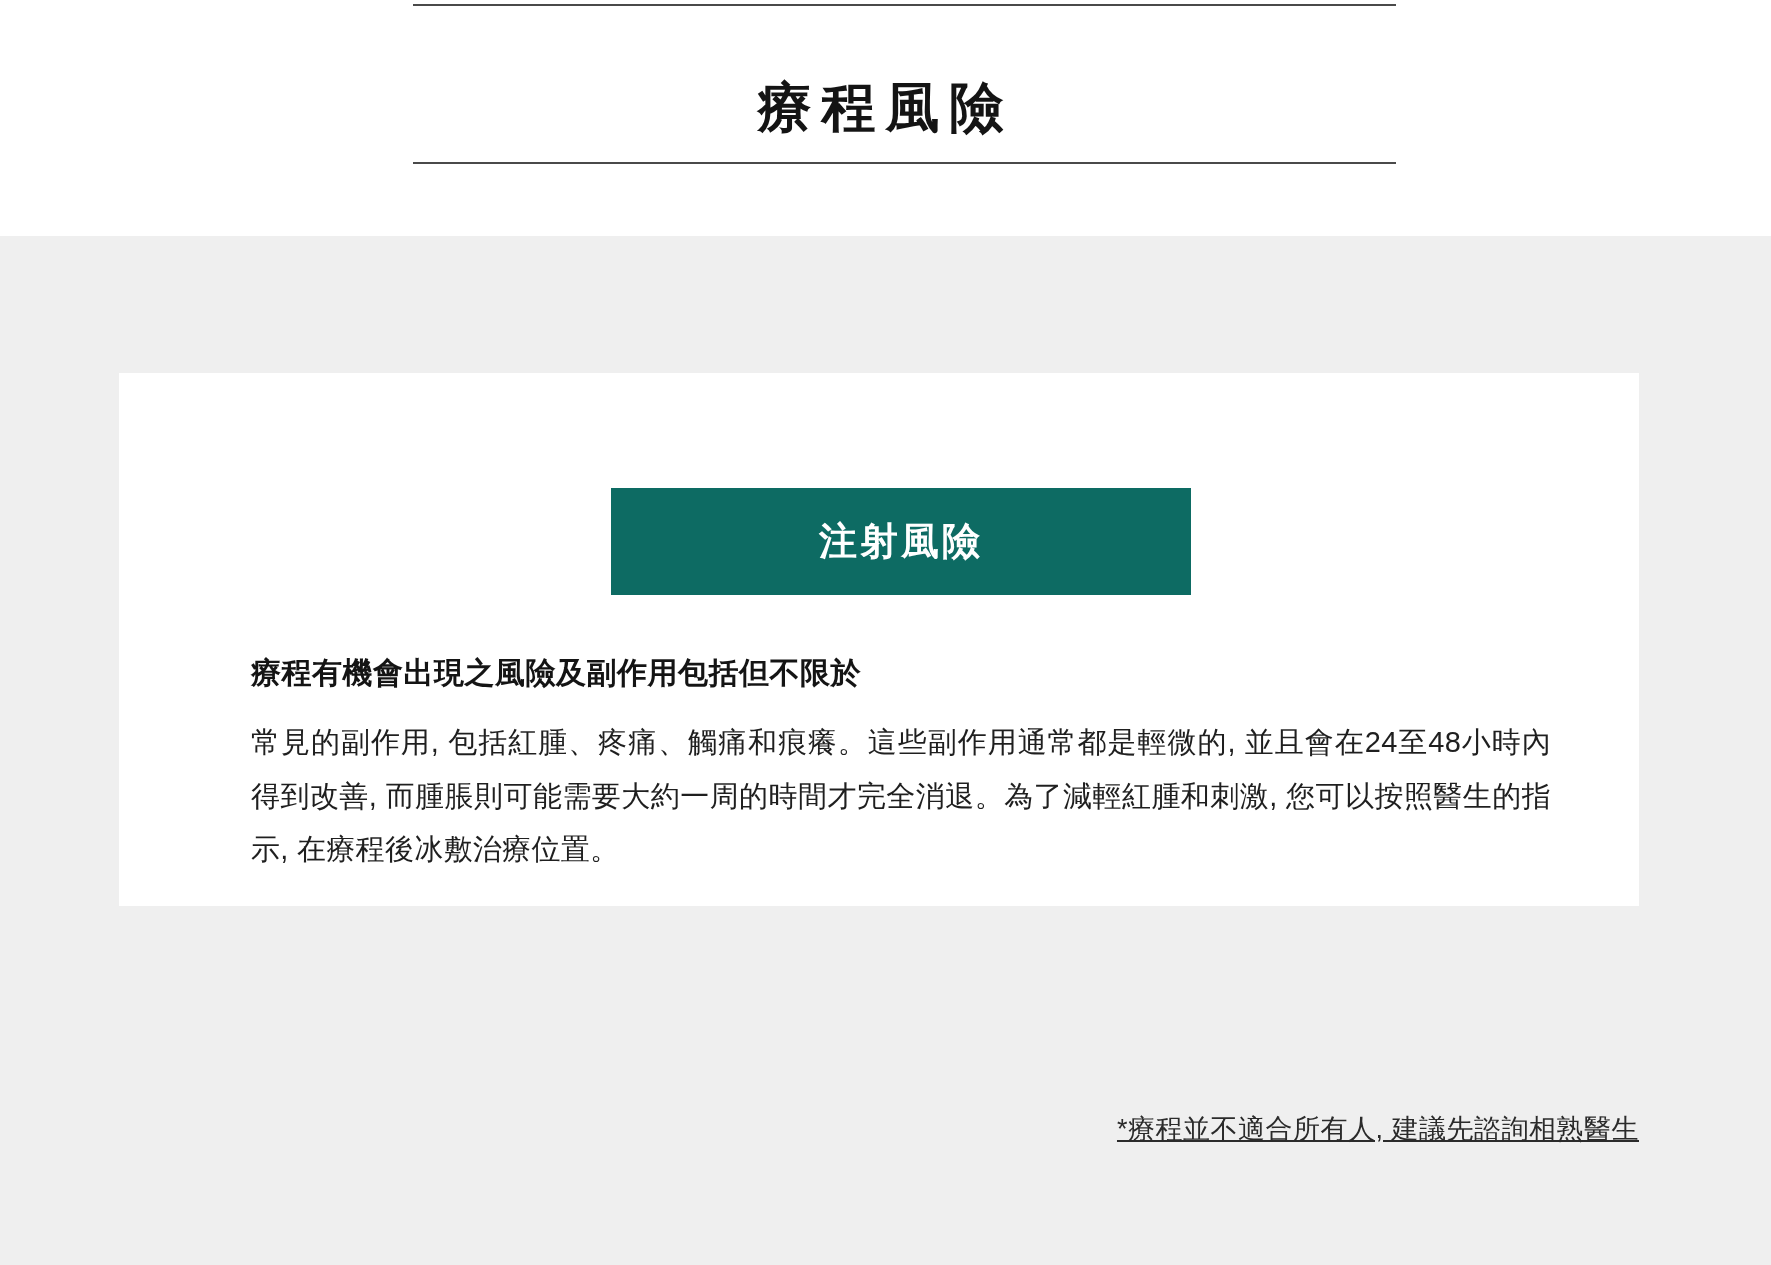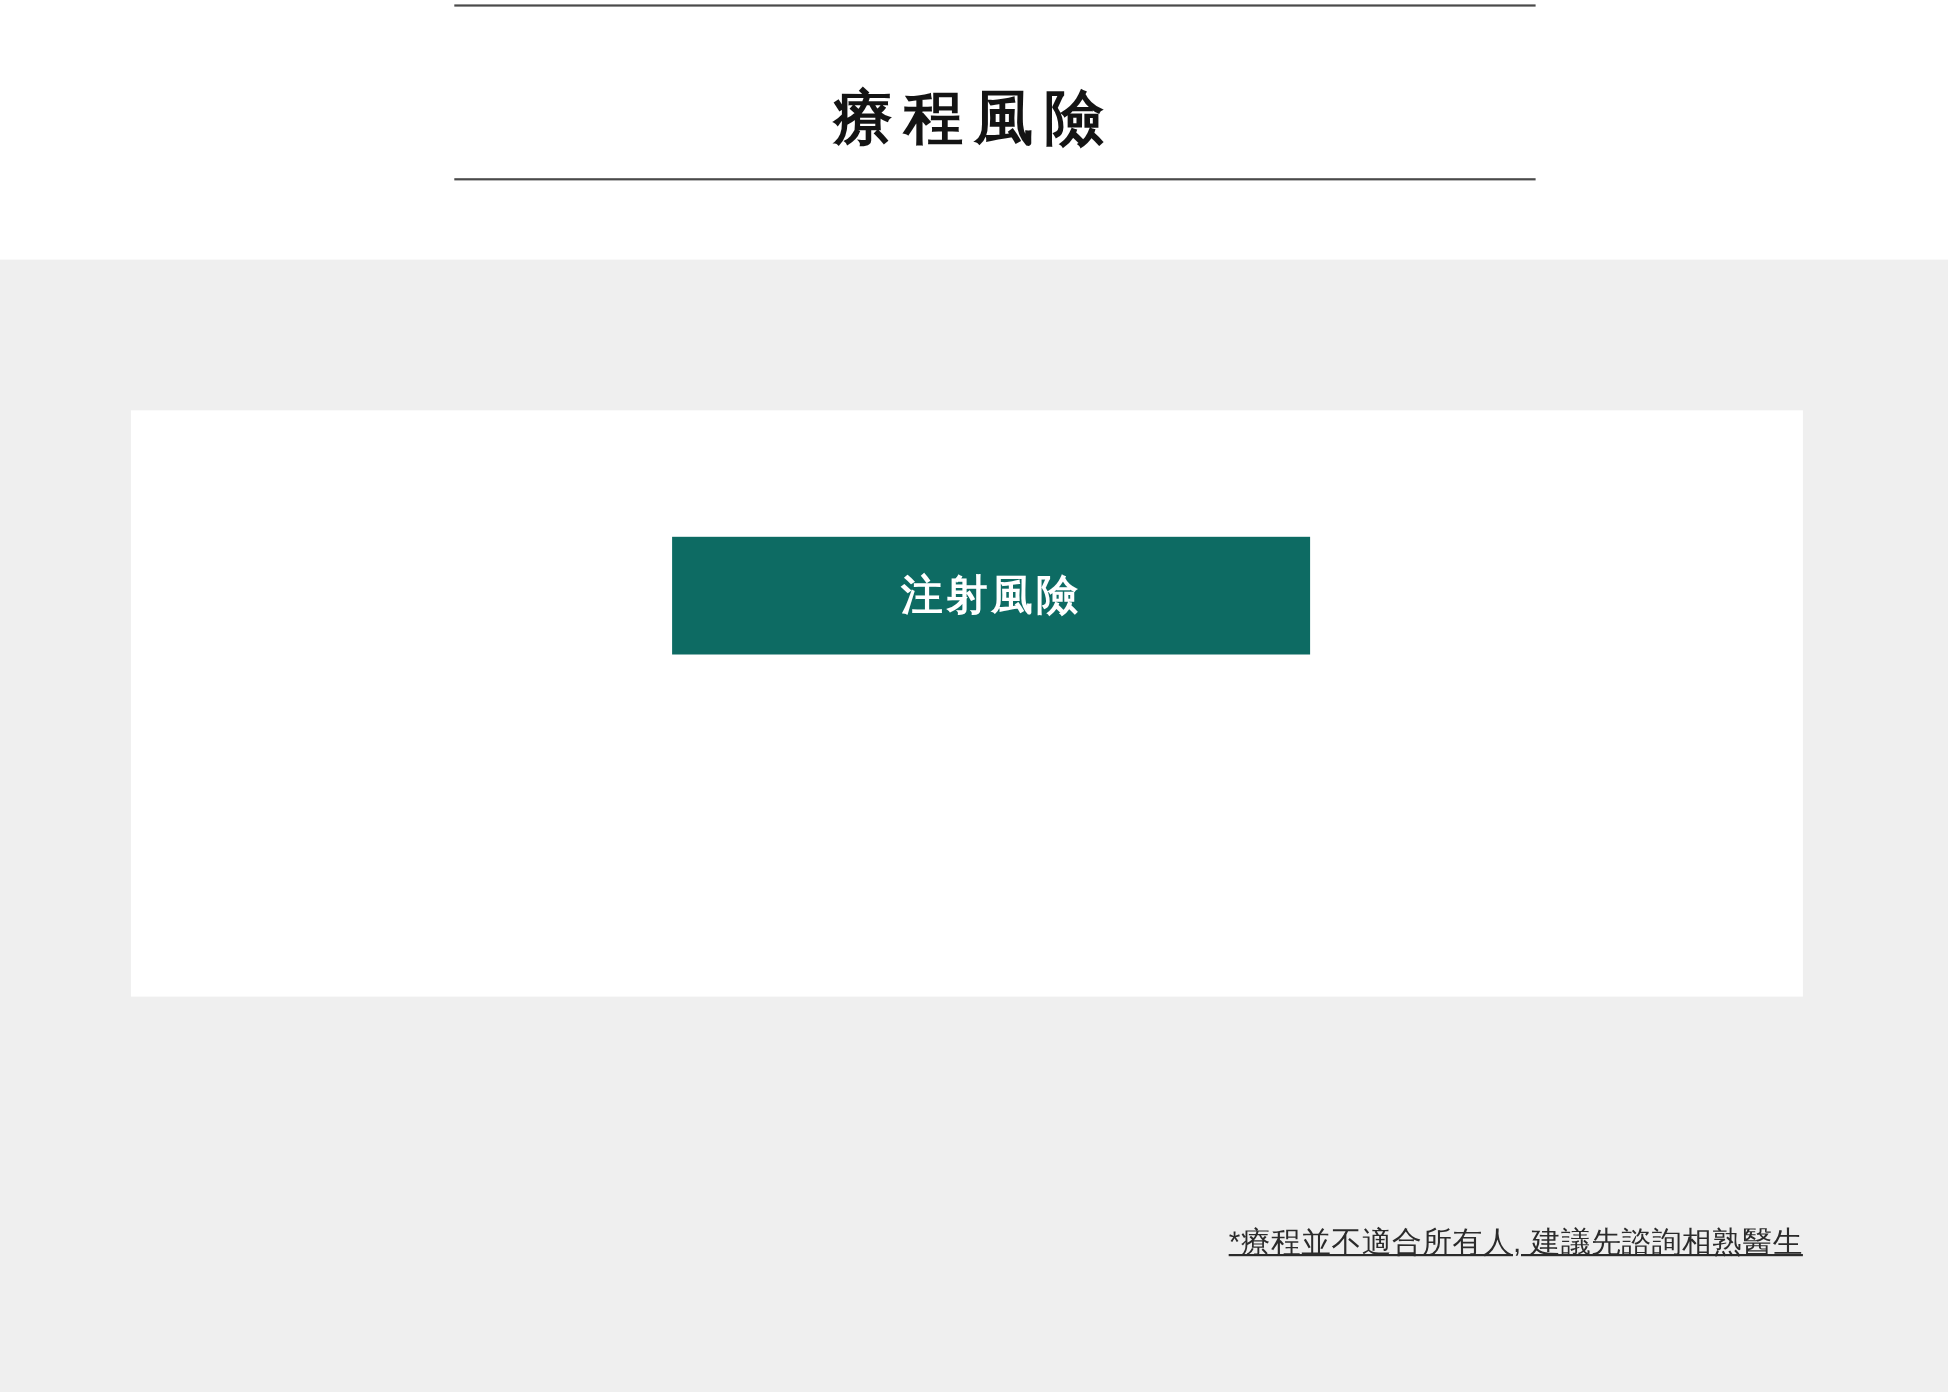--- a/index.html
+++ b/index.html
@@ -139,20 +139,24 @@
   </div>
 
   <div class="body-area">
 
     <div class="card">
 
       <div class="badge">
         <span class="badge-label">注射風險</span>
       </div>
 
+      <div class="card-body">
+        <p class="body-heading">療程有機會出現之風險及副作用包括但不限於</p>
+        <p class="body-text">常見的副作用, 包括紅腫、疼痛、觸痛和痕癢。這些副作用通常都是輕微的, 並且會在24至48小時內得到改善, 而腫脹則可能需要大約一周的時間才完全消退。為了減輕紅腫和刺激, 您可以按照醫生的指示, 在療程後冰敷治療位置。</p>
+      </div>
 
     </div>
 
   </div>
 
   <div class="footnote">*療程並不適合所有人, 建議先諮詢相熟醫生</div>
 
 </div>
 
 </body></html>

